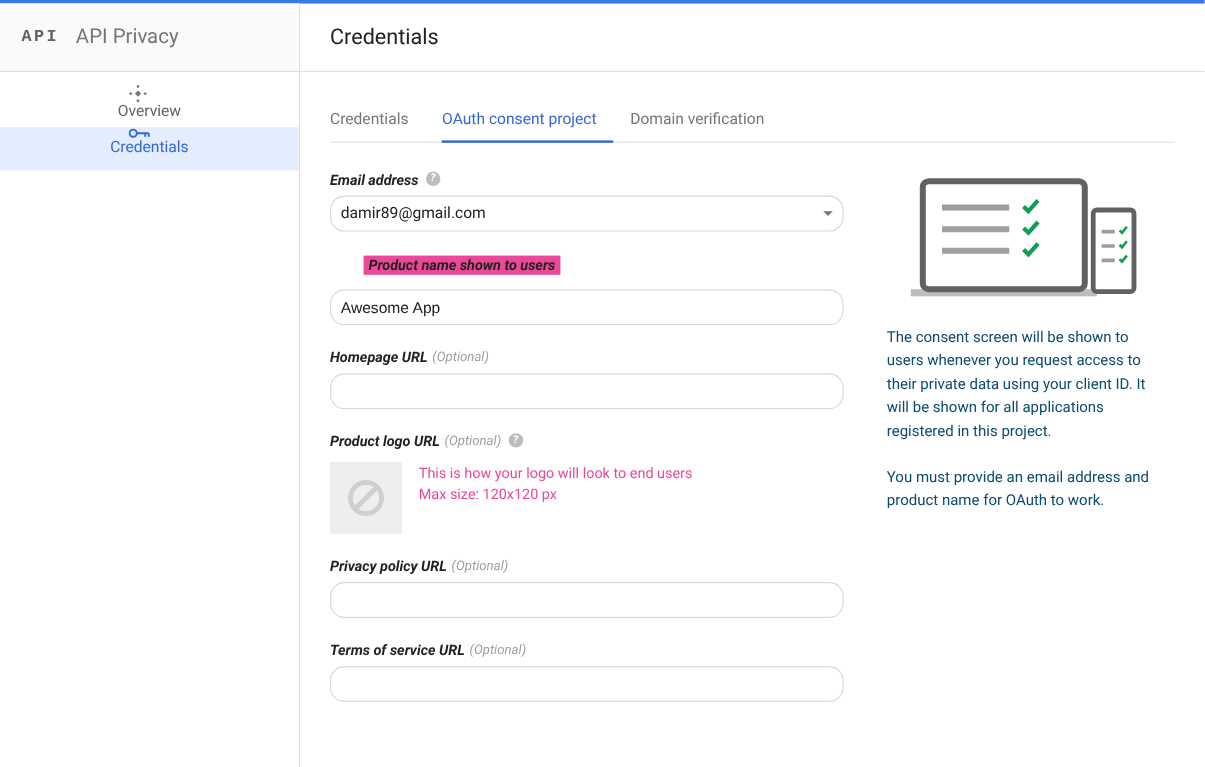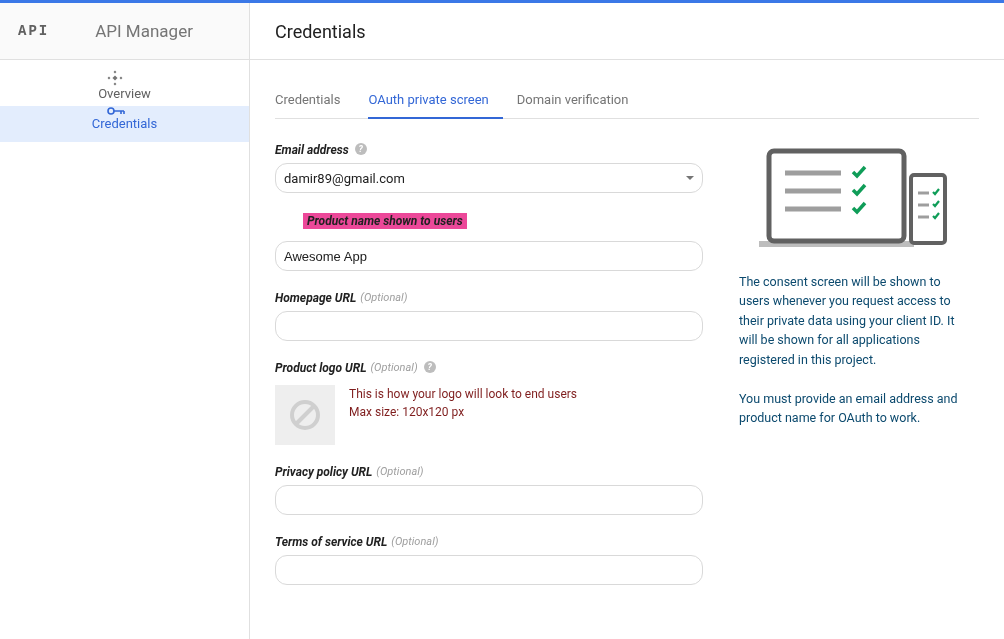--- a/index.html
+++ b/index.html
@@ -27,21 +27,20 @@
     display: flex;
     flex-direction: column;
   }
   .brand {
     display: flex;
     align-items: center;
     height: 57px;
     padding: 0 18px;
     border-bottom: 1px solid #e0e0e0;
     background: #fafafa;
-    gap: 32px;
   }
   .brand .logo {
     font-family: "Courier New", monospace;
     font-weight: 700;
     letter-spacing: 2px;
     color: #616161;
     font-size: 14px;
     margin-right: 14px;
   }
   .brand .title {
@@ -187,21 +186,21 @@
   .logo-box {
     width: 60px; height: 60px;
     background: #eeeeee;
     display: flex;
     align-items: center;
     justify-content: center;
     margin-right: 14px;
   }
   .logo-hint {
     font-size: 12px;
-    color: #7f1d1d;
+    color: #ec4899;
     line-height: 1.5;
   }
   .aside-col .illus {
     height: 105px;
     display:flex;
     align-items:flex-end;
     justify-content:center;
     margin-bottom: 24px;
   }
   .aside-text {
@@ -212,21 +211,21 @@
   }
 </style>
 </head>
 <body>
 
 <div class="topbar"></div>
 <div class="shell">
   <aside class="sidebar">
     <div class="brand">
       <span class="logo">API</span>
-      <span class="title">API Manager</span>
+      <span class="title">API Privacy</span>
     </div>
     <nav class="nav">
       <div class="nav-item">
         <span class="icon">
           <svg width="16" height="16" viewBox="0 0 16 16">
               <g fill="#757575">
                 <rect x="1" y="7" width="2" height="2" transform="rotate(45 2 8)"></rect>
                 <rect x="7" y="1" width="2" height="2" transform="rotate(45 8 2)"></rect>
                 <rect x="13" y="7" width="2" height="2" transform="rotate(45 14 8)"></rect>
                 <rect x="7" y="13" width="2" height="2" transform="rotate(45 8 14)"></rect>
@@ -250,21 +249,21 @@
     </nav>
   </aside>
 
   <main class="main">
     <div class="page-header">
       <h1>Credentials</h1>
     </div>
     <div class="content">
       <div class="tabs">
         <div class="tab">Credentials</div>
-        <div class="tab active">OAuth private screen</div>
+        <div class="tab active">OAuth consent project</div>
         <div class="tab">Domain verification</div>
       </div>
 
       <div class="body-cols">
         <div class="form-col">
 
           <div class="field">
             <div class="field-label">
               <span>Email address</span>
               <span class="help-icon">?</span>

